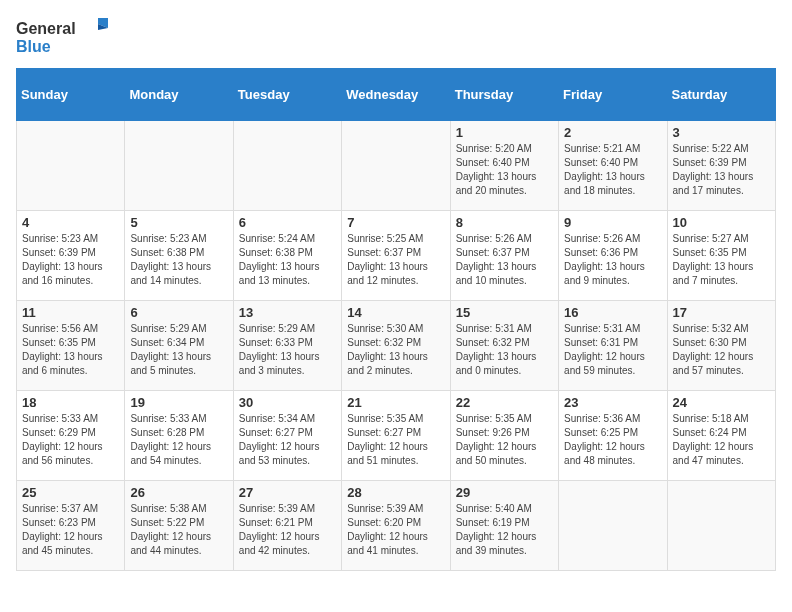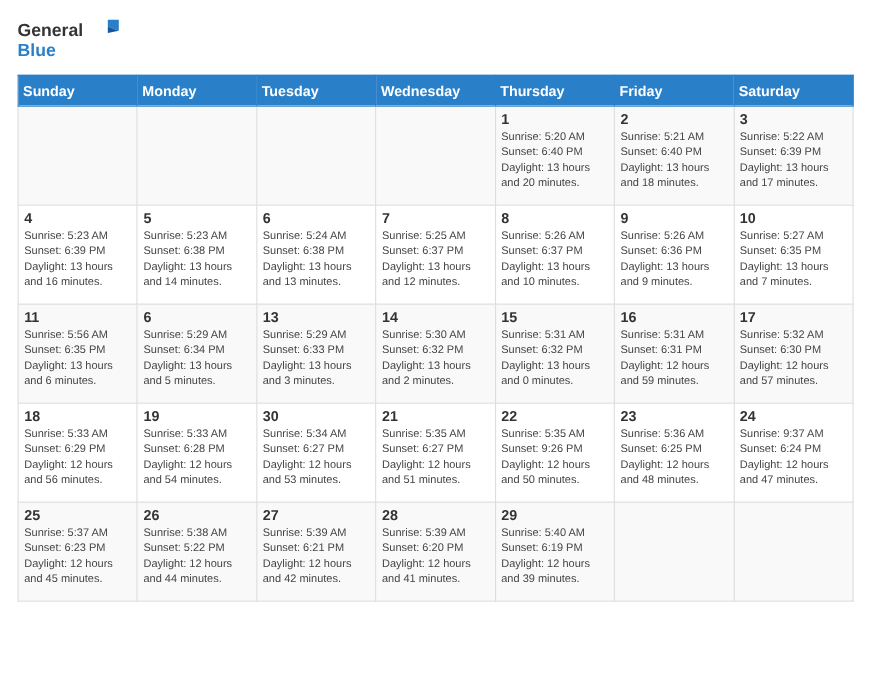--- a/index.html
+++ b/index.html
@@ -36,21 +36,21 @@
     table {
       width: 100%;
       border-collapse: collapse;
       table-layout: fixed;
     }
     thead tr {
       background-color: #2a7fc9;
       color: white;
     }
     thead th {
-      padding: 6px 4px;
+      padding: 18px 4px;
       font-size: 13px;
       font-weight: bold;
       text-align: left;
       border: 1px solid #2a7fc9;
     }
     tbody tr {
       background: #fff;
     }
     tbody tr:nth-child(odd) {
       background: #f9f9f9;
@@ -278,21 +278,21 @@
         </td>
         <td>
           <span class="day-number">23</span>
           <div class="day-info">Sunrise: 5:36 AM
 Sunset: 6:25 PM
 Daylight: 12 hours
 and 48 minutes.</div>
         </td>
         <td>
           <span class="day-number">24</span>
-          <div class="day-info">Sunrise: 9:37 AM
+          <div class="day-info">Sunrise: 5:18 AM
 Sunset: 6:24 PM
 Daylight: 12 hours
 and 47 minutes.</div>
         </td>
       </tr>
       <tr>
         <td>
           <span class="day-number">25</span>
           <div class="day-info">Sunrise: 5:37 AM
 Sunset: 6:23 PM

